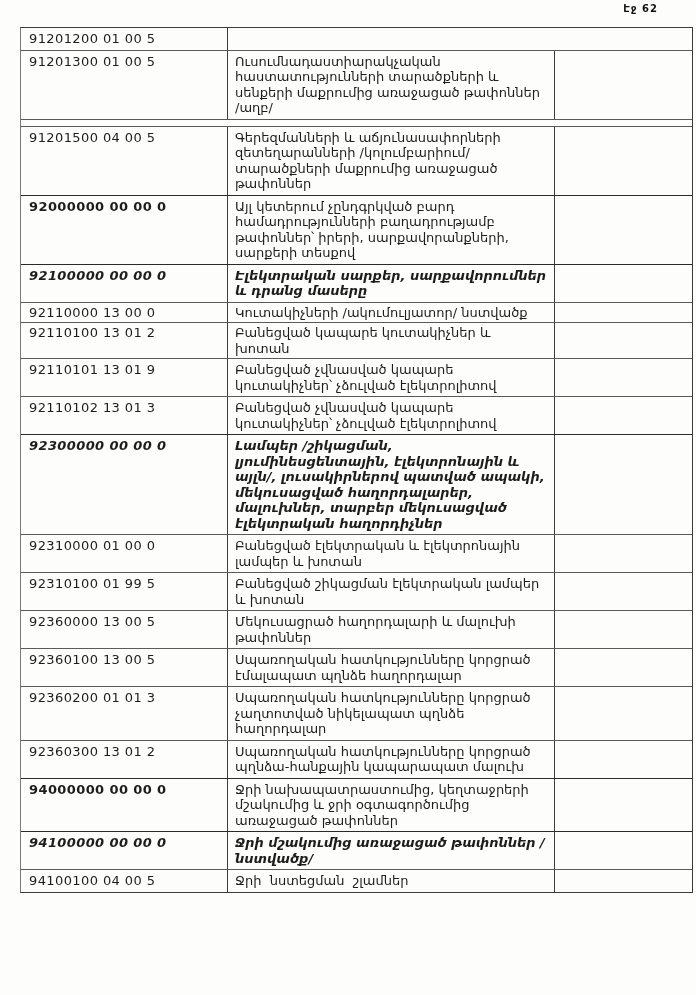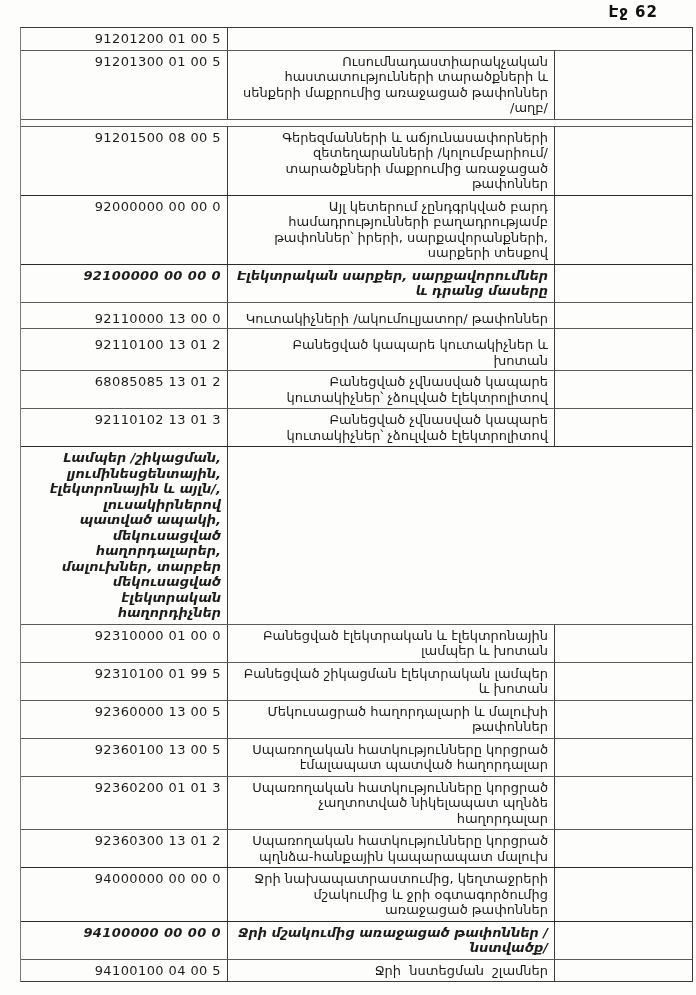--- a/index.html
+++ b/index.html
@@ -7,38 +7,37 @@
     width:696px;height:995px;
     background:#fdfdfc;
     font-family:"DejaVu Sans", sans-serif;
     color:#1d1d1d;
     position:relative;
     overflow:hidden;
   }
   .page-num{
     position:absolute;
     top:3px;right:38px;
-    font-size:15px;
+    font-size:10px;
     font-weight:bold;
     letter-spacing:1px;
     color:#111;
   }
   .waste-table{
     position:absolute;
     top:27px;left:20px;
     width:671px;
     border:1px solid #3b3b3b;
     border-left:1px solid #7a7a7a;
     background:#fdfdfc;
   }
   .row{
     display:grid;
     grid-template-columns:207px 327px 1fr;
     border-top:1px solid #5a5a5a;
-    text-align:right;
   }
   .row:first-child{border-top:none;}
   .row.em-bold, .row.em-italic{border-top:1.4px solid #2a2a2a;}
   .cell{
     padding:3px 6px 3px 8px;
     font-size:13px;
     line-height:15.5px;
     white-space:pre-wrap;
   }
   .code{
@@ -46,102 +45,103 @@
     border-right:1px solid #3d3d3d;
   }
   .desc{
     border-right:1px solid #3d3d3d;
     padding-left:7px;
   }
   .note{
     padding-left:6px;
     font-size:12.6px;
   }
-  .em-bold .code{font-weight:normal;}
+  .em-bold .code{font-weight:bold;}
   .em-italic .cell{font-style:italic;font-weight:bold;}
   
   .row:nth-child(22) .cell{padding-bottom:22px;}
   .row:nth-child(23) .cell{padding-bottom:12px;}
-  .row:nth-child(7) .cell, .row:nth-child(8) .cell{padding-top:8px;padding-bottom:2px;}
+  .row:nth-child(7) .cell, .row:nth-child(8) .cell{padding-top:2px;padding-bottom:2px;}
 </style>
 </head>
 <body>
 
 <div class="page-num">Էջ 62</div>
 
 <div class="waste-table">
     <div class="row em-normal">
       <div class="cell code">91201200 01 00 5</div>
       <div class="cell note"></div>
     </div>
     <div class="row em-normal">
       <div class="cell code">91201300 01 00 5</div>
       <div class="cell desc">Ուսումնադաստիարակչական հաստատությունների տարածքների և սենքերի մաքրումից առաջացած թափոններ /աղբ/</div>
       <div class="cell note"></div>
     </div>
     <div class="row em-normal">
       <div class="cell note"></div>
     </div>
     <div class="row em-normal">
-      <div class="cell code">91201500 08 00 5</div>
+      <div class="cell code">91201500 04 00 5</div>
       <div class="cell desc">Գերեզմանների և աճյունասափորների զետեղարանների /կոլումբարիում/ տարածքների մաքրումից առաջացած թափոններ</div>
       <div class="cell note"></div>
     </div>
     <div class="row em-bold">
       <div class="cell code">92000000 00 00 0</div>
       <div class="cell desc">Այլ կետերում չընդգրկված բարդ համադրությունների բաղադրությամբ թափոններ՝ իրերի, սարքավորանքների, սարքերի տեսքով</div>
       <div class="cell note"></div>
     </div>
     <div class="row em-italic">
       <div class="cell code">92100000 00 00 0</div>
       <div class="cell desc">Էլեկտրական սարքեր, սարքավորումներ և դրանց մասերը</div>
       <div class="cell note"></div>
     </div>
     <div class="row em-normal">
       <div class="cell code">92110000 13 00 0</div>
-      <div class="cell desc">Կուտակիչների /ակումուլյատոր/ թափոններ</div>
+      <div class="cell desc">Կուտակիչների /ակումուլյատոր/ նստվածք</div>
       <div class="cell note"></div>
     </div>
     <div class="row em-normal">
       <div class="cell code">92110100 13 01 2</div>
       <div class="cell desc">Բանեցված կապարե կուտակիչներ և խոտան</div>
       <div class="cell note"></div>
     </div>
     <div class="row em-normal">
-      <div class="cell code">68085085 13 01 2</div>
+      <div class="cell code">92110101 13 01 9</div>
       <div class="cell desc">Բանեցված չվնասված կապարե կուտակիչներ՝ չձուլված էլեկտրոլիտով</div>
       <div class="cell note"></div>
     </div>
     <div class="row em-normal">
       <div class="cell code">92110102 13 01 3</div>
       <div class="cell desc">Բանեցված չվնասված կապարե կուտակիչներ՝ չձուլված էլեկտրոլիտով</div>
       <div class="cell note"></div>
     </div>
     <div class="row em-italic">
+      <div class="cell code">92300000 00 00 0</div>
       <div class="cell desc">Լամպեր /շիկացման, լյումինեսցենտային, էլեկտրոնային և այլն/, լուսակիրներով պատված ապակի, մեկուսացված հաղորդալարեր, մալուխներ, տարբեր մեկուսացված էլեկտրական հաղորդիչներ</div>
       <div class="cell note"></div>
     </div>
     <div class="row em-normal">
       <div class="cell code">92310000 01 00 0</div>
       <div class="cell desc">Բանեցված էլեկտրական և էլեկտրոնային լամպեր և խոտան</div>
       <div class="cell note"></div>
     </div>
     <div class="row em-normal">
       <div class="cell code">92310100 01 99 5</div>
       <div class="cell desc">Բանեցված շիկացման էլեկտրական լամպեր և խոտան</div>
       <div class="cell note"></div>
     </div>
     <div class="row em-normal">
       <div class="cell code">92360000 13 00 5</div>
       <div class="cell desc">Մեկուսացրած հաղորդալարի և մալուխի թափոններ</div>
       <div class="cell note"></div>
     </div>
     <div class="row em-normal">
       <div class="cell code">92360100 13 00 5</div>
-      <div class="cell desc">Սպառողական հատկությունները կորցրած էմալապատ պատված հաղորդալար</div>
+      <div class="cell desc">Սպառողական հատկությունները կորցրած էմալապատ պղնձե հաղորդալար</div>
       <div class="cell note"></div>
     </div>
     <div class="row em-normal">
       <div class="cell code">92360200 01 01 3</div>
       <div class="cell desc">Սպառողական հատկությունները կորցրած չաղտոտված նիկելապատ պղնձե հաղորդալար</div>
       <div class="cell note"></div>
     </div>
     <div class="row em-normal">
       <div class="cell code">92360300 13 01 2</div>
       <div class="cell desc">Սպառողական հատկությունները կորցրած պղնձա-հանքային կապարապատ մալուխ</div>

